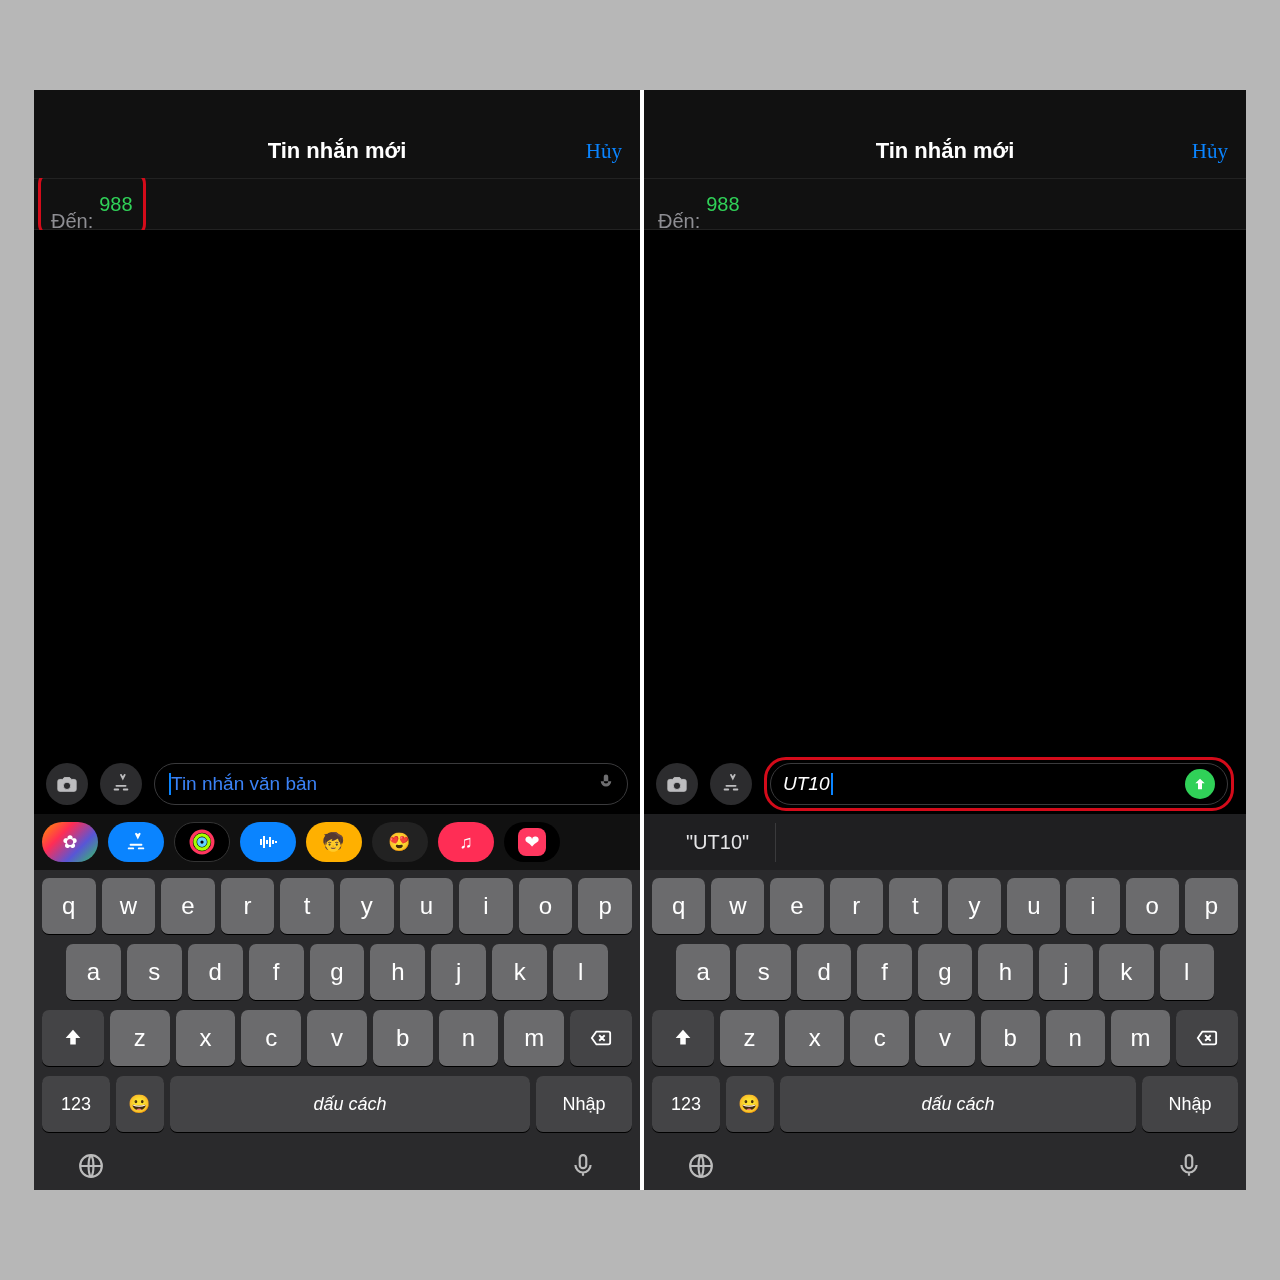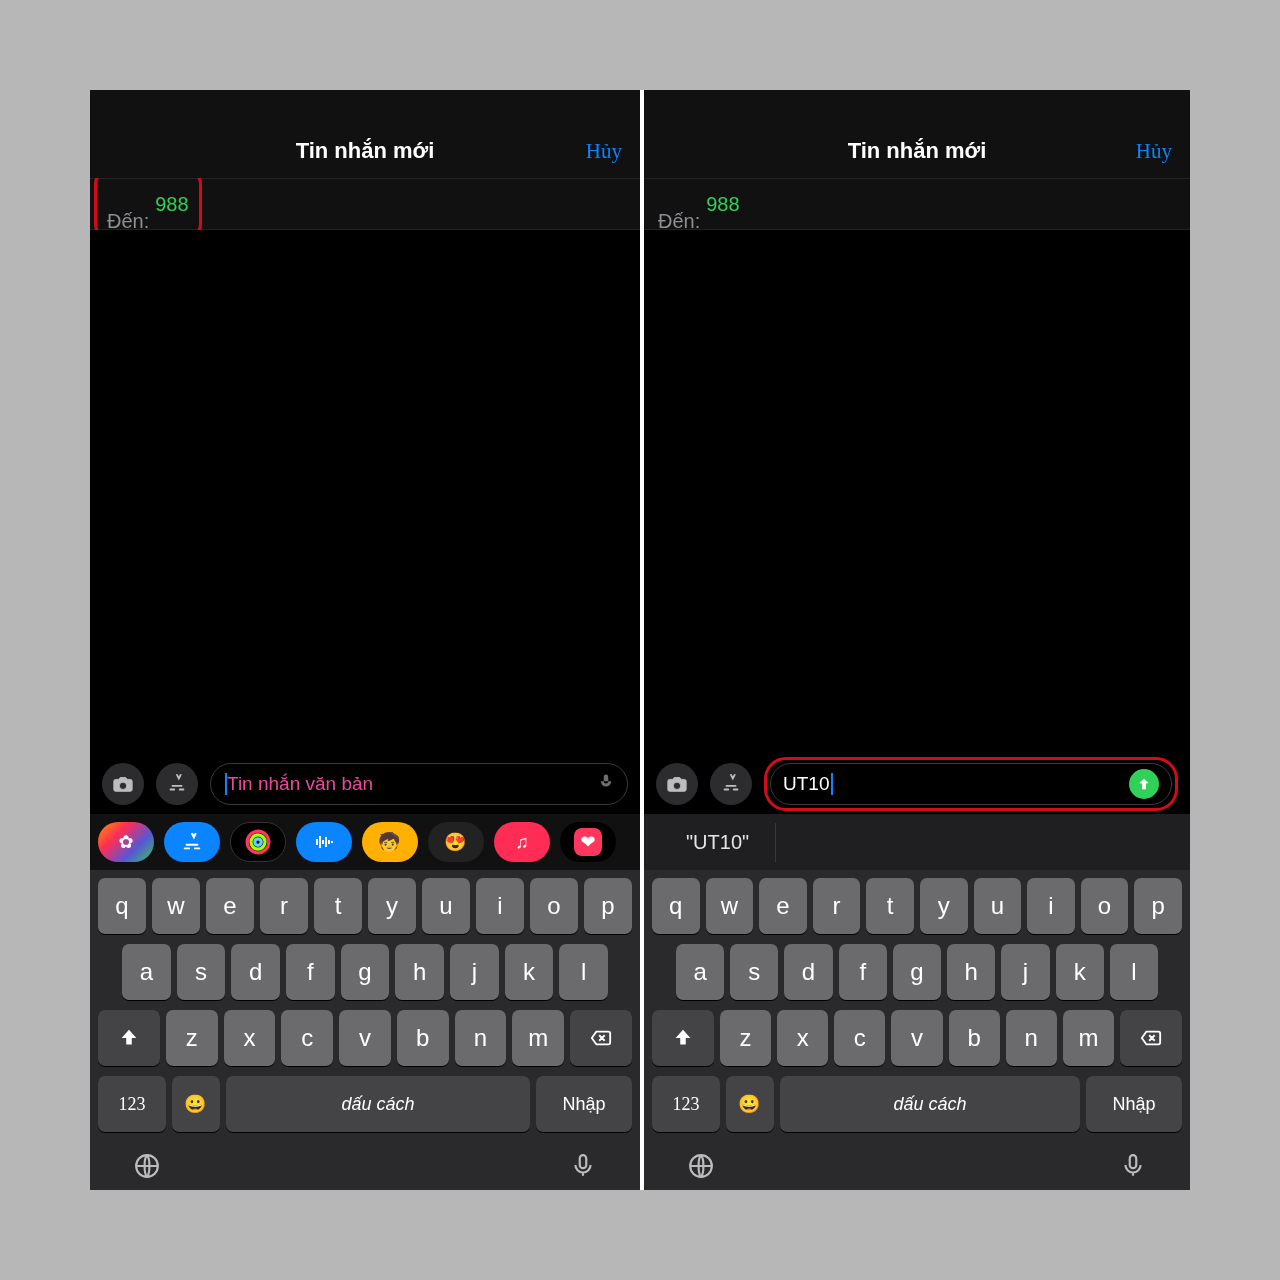--- a/index.html
+++ b/index.html
@@ -11,64 +11,64 @@
     --blue:#0a84ff;
     --green:#30d158;
     --key:#6b6b6d;
     --key-dark:#444446;
     --kb-bg:#2a2a2c;
     --input-border:#3a3a3c;
     --highlight:#d40b1a;
   }
   *{box-sizing:border-box;font-family:-apple-system,Helvetica Neue,Arial,sans-serif;}
   body{margin:0;background:#b7b7b7;width:1280px;height:1280px;overflow:hidden;}
-  .stage{width:1100px;height:1100px;margin:90px auto 0;background:#fff;border-radius:20px;display:flex;position:relative;}
+  .stage{width:1212px;height:1100px;margin:90px auto 0;background:#fff;border-radius:20px;display:flex;position:relative;}
   .phone{width:50%;height:100%;background:#000;position:relative;display:flex;flex-direction:column;overflow:hidden;}
   .phone + .phone{border-left:4px solid #fff;}
   .navbar{height:88px;display:flex;align-items:flex-end;padding:0 18px 14px;background:#111;color:#fff;position:relative;}
   .nav-title{flex:1;text-align:center;font-size:22px;font-weight:600;}
   .nav-cancel{position:absolute;right:18px;bottom:14px;color:var(--blue);font-size:21px;font-family:Liberation Serif, serif;}
   .to-row{height:52px;display:flex;align-items:center;padding:0 14px;background:#111;border-top:1px solid #222;border-bottom:1px solid #222;font-size:20px;color:var(--txt-muted);}
   .to-label{margin-right:6px;margin-top:35px;}
   .to-value{color:var(--green);}
   .highlight-box{border:3px solid var(--highlight);border-radius:14px;padding:2px 10px;margin-left:-10px;display:inline-flex;align-items:center;}
   .content{flex:1;background:#000;}
   .compose{height:60px;display:flex;align-items:center;padding:0 12px;gap:12px;background:#000;}
   .round-btn{width:42px;height:42px;border-radius:50%;background:#2c2c2e;display:flex;align-items:center;justify-content:center;color:#bdbdbf;}
   .round-btn svg{width:22px;height:22px;fill:#bdbdbf;stroke:#bdbdbf;}
   .msg-field{flex:1;height:42px;border:1.5px solid var(--input-border);border-radius:21px;display:flex;align-items:center;padding:0 12px;font-size:19px;color:#fff;background:#000;position:relative;}
-  .msg-field .placeholder{color:#ec4899;}
+  .msg-field .placeholder{color:#3b82f6;}
   .msg-field .caret{width:2px;height:22px;background:var(--blue);margin-left:2px;}
   .msg-field .mic{margin-left:auto;}
   .msg-field .mic svg{width:18px;height:22px;fill:#6e6e70;}
   .send-btn{width:30px;height:30px;border-radius:50%;background:var(--green);display:flex;align-items:center;justify-content:center;margin-left:auto;}
   .send-btn svg{width:16px;height:16px;fill:#fff;}
   .hl-wrap{border:3px solid var(--highlight);border-radius:22px;padding:3px;display:flex;align-items:center;flex:1;}
-  .hl-wrap .msg-field{border:1.5px solid var(--input-border);}
+  .hl-wrap .msg-field{border:1.5px solid var(--input-border);font-style:italic;}
   .apps-row{height:56px;display:flex;align-items:center;gap:10px;padding:0 8px;background:#111;overflow:hidden;}
   .app-pill{width:56px;height:40px;border-radius:20px;display:flex;align-items:center;justify-content:center;flex-shrink:0;color:#fff;font-size:18px;}
   .p-photos{background:linear-gradient(135deg,#ff9500,#ff2d55,#5856d6,#34c759);}
   .p-store{background:#0a84ff;}
   .p-fitness{background:#000;border:1px solid #333;}
   .p-voice{background:#0a84ff;}
   .p-memoji1{background:#ffb000;}
   .p-memoji2{background:#222;}
   .p-music{background:#ff2d55;}
   .p-heart{background:#000;}
   .p-heart span{background:#ff375f;width:28px;height:28px;border-radius:8px;display:flex;align-items:center;justify-content:center;}
   .suggestion-row{height:56px;display:flex;align-items:center;padding:0 16px;background:#1f1f21;}
   .sugg{color:#e5e5e7;font-size:20px;padding:8px 26px;border-right:1px solid #3a3a3c;}
   .keyboard{background:var(--kb-bg);padding:8px 4px 0;display:flex;flex-direction:column;gap:10px;}
   .krow{display:flex;gap:6px;padding:0 4px;}
   .krow.r2{padding:0 28px;}
   .key{flex:1;height:56px;background:var(--key);border-radius:7px;display:flex;align-items:center;justify-content:center;color:#fff;font-size:24px;box-shadow:0 1px 0 #000;}
   .key.mod{background:var(--key-dark);font-size:18px;}
   .key.shift svg,.key.bksp svg{width:22px;height:22px;fill:#fff;}
   .krow.r3 .key.shift,.krow.r3 .key.bksp{flex:0 0 62px;}
-  .krow.r4 .key.n123{flex:0 0 68px;font-size:18px;font-family:Liberation Serif, serif;}
+  .krow.r4 .key.n123{flex:0 0 68px;font-size:18px;}
   .krow.r4 .key.emoji{flex:0 0 48px;}
   .krow.r4 .key.space{flex:1;font-size:18px;font-style:italic;}
   .krow.r4 .key.enter{flex:0 0 96px;font-size:18px;}
   .bottom-row{height:48px;display:flex;align-items:center;justify-content:space-between;padding:0 40px;background:var(--kb-bg);}
   .bottom-row svg{width:26px;height:26px;fill:#bbb;}
   .fitness-ring{width:26px;height:26px;}
 </style>
 </head>
 <body>
 

